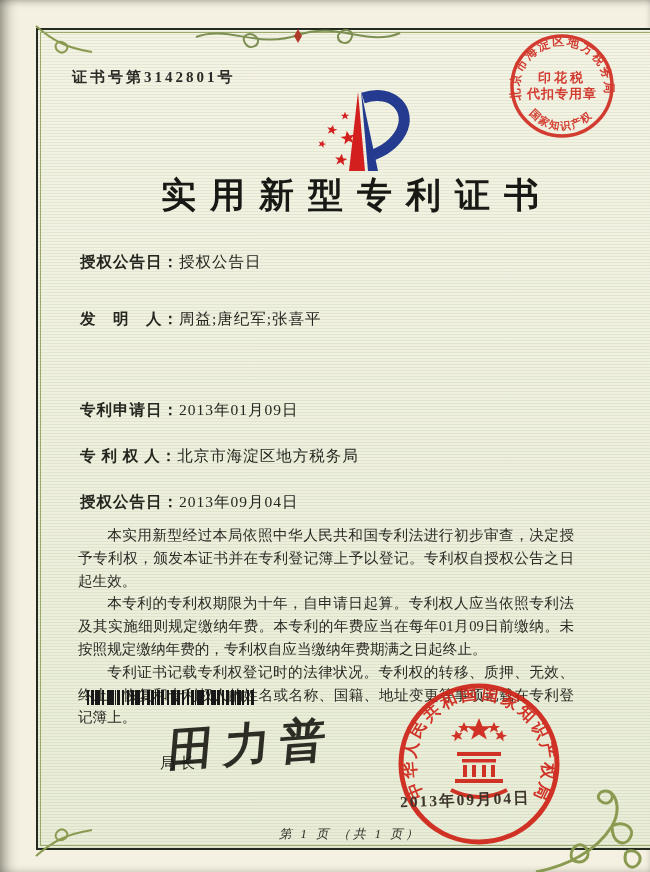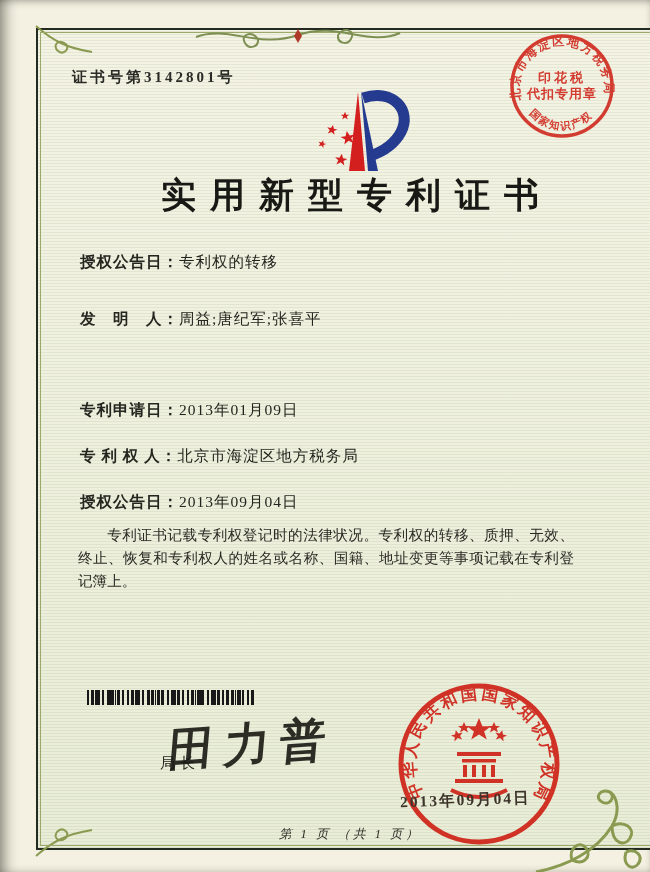--- a/index.html
+++ b/index.html
@@ -95,36 +95,38 @@
           <textPath href="#taxBot" startOffset="2">国家知识产权局</textPath>
         </text>
         <text x="56" y="52" text-anchor="middle" font-size="13" fill="#cf2318" font-weight="bold" letter-spacing="3">印花税</text>
         <text x="56" y="68" text-anchor="middle" font-size="13" fill="#cf2318" font-weight="bold" letter-spacing="1">代扣专用章</text>
       </svg>
     </div>
 
     <div class="abs title">实用新型专利证书</div>
 
     <div class="abs field-row" style="top:222px">
-      <span class="lab">授权公告日：</span><span>专利权的转移</span>
+      <span class="lab">授权公告日：</span><span>授权公告日</span>
     </div>
     <div class="abs field-row" style="top:279px">
       <span class="lab">发　明　人：</span><span>周益;唐纪军;张喜平</span>
     </div>
     <div class="abs field-row" style="top:370px">
       <span class="lab">专利申请日：</span><span>2013年01月09日</span>
     </div>
     <div class="abs field-row" style="top:416px">
       <span class="lab">专 利 权 人：</span><span>北京市海淀区地方税务局</span>
     </div>
     <div class="abs field-row" style="top:462px">
       <span class="lab">授权公告日：</span><span>2013年09月04日</span>
     </div>
 
     <div class="abs body-text">
+      <p>本实用新型经过本局依照中华人民共和国专利法进行初步审查，决定授予专利权，颁发本证书并在专利登记簿上予以登记。专利权自授权公告之日起生效。</p>
+      <p>本专利的专利权期限为十年，自申请日起算。专利权人应当依照专利法及其实施细则规定缴纳年费。本专利的年费应当在每年01月09日前缴纳。未按照规定缴纳年费的，专利权自应当缴纳年费期满之日起终止。</p>
       <p>专利证书记载专利权登记时的法律状况。专利权的转移、质押、无效、终止、恢复和专利权人的姓名或名称、国籍、地址变更等事项记载在专利登记簿上。</p>
     </div>
 
     <div class="abs barcode"></div>
 
     <div class="abs sig-label">局长</div>
     <div class="abs sig-name">田力普</div>
 
     <div class="abs seal-box">
       <svg width="172" height="172" viewBox="0 0 172 172">

